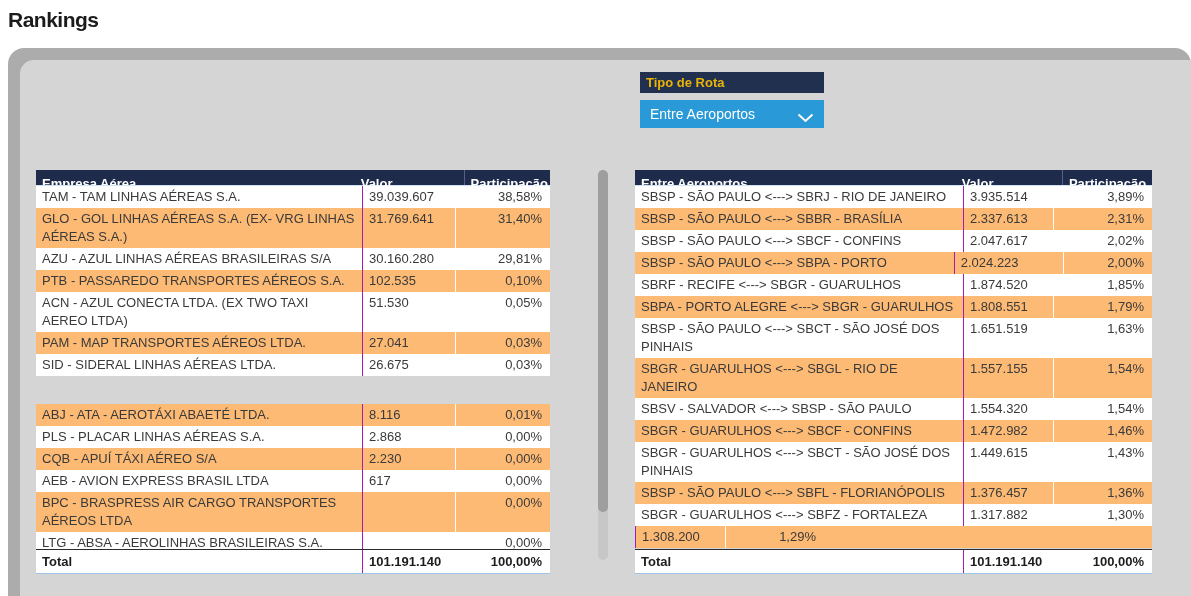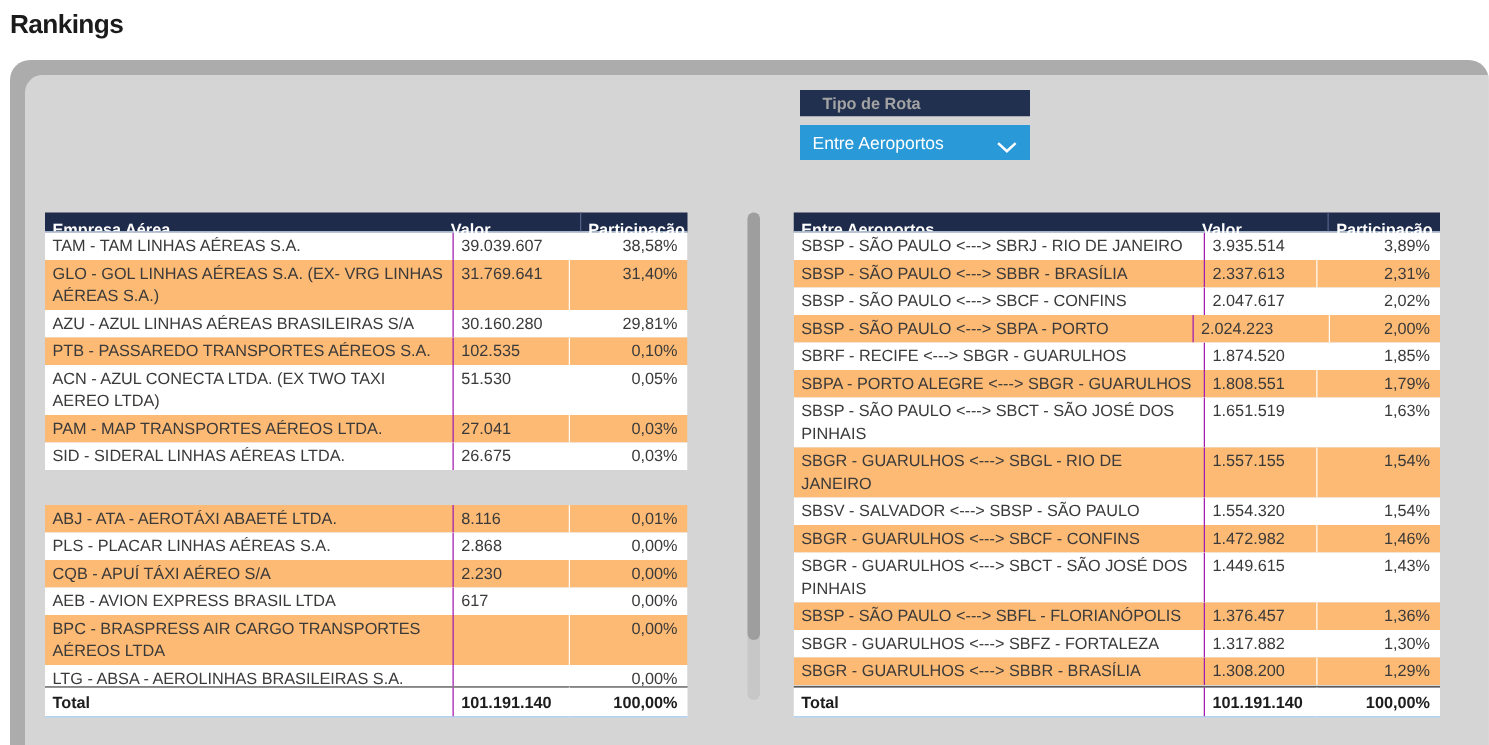--- a/index.html
+++ b/index.html
@@ -6,21 +6,21 @@
   html,body { background:#ffffff; }
   body { font-family:"Liberation Sans", sans-serif; }
   #stage { position:relative; width:1191px; height:596px; overflow:hidden; background:#ffffff; }
 
   .page-title { position:absolute; left:8px; top:8px; font-size:21px; font-weight:bold; color:#1b1b1b; letter-spacing:-0.5px; }
 
   .panel-frame { position:absolute; left:8px; top:48px; width:1183px; height:548px; background:#acacac; border-radius:16px 16px 0 0; }
   .content-panel { position:absolute; left:12px; top:12px; right:0; bottom:0; background:#d5d5d5; border-radius:14px 0 0 0; }
 
   
-  .slicer-label { position:absolute; left:640px; top:72px; width:184px; height:21px; background:#21304f; color:#a3a3a3; font-size:13px; font-weight:bold; line-height:21px; padding-left:18px; }
+  .slicer-label { position:absolute; left:640px; top:72px; width:184px; height:21px; background:#21304f; color:#eab308; font-size:13px; font-weight:bold; line-height:21px; padding-left:6px; }
   .dropdown { position:absolute; left:640px; top:100px; width:184px; height:28px; background:#2a99d8; color:#ffffff; font-size:14px; cursor:pointer; }
   .dropdown .dd-value { position:absolute; left:10px; top:0; line-height:28px; }
   .dropdown .chev { position:absolute; right:10px; top:10px; }
 
   
   .pbi-table { position:absolute; top:170px; font-size:13px; color:#3a3a3a; }
   .t-left  { left:36px;  width:514px; --namew:326px; --valw:93px; --partw:95px; }
   .t-right { left:635px; width:517px; --namew:328px; --valw:90px; --partw:99px; }
 
   .thead { display:flex; height:16px; background:#1f2b4a; color:#ffffff; font-weight:bold; border-bottom:1px solid #cfe3f3;gap:24px; }
@@ -232,21 +232,20 @@
           <div class="c-name">SBSP - SÃO PAULO &lt;---&gt; SBFL - FLORIANÓPOLIS</div>
           <div class="c-valor">1.376.457</div>
           <div class="c-part">1,36%</div>
         </div>
         <div class="trow" style="height: 22px;">
           <div class="c-name">SBGR - GUARULHOS &lt;---&gt; SBFZ - FORTALEZA</div>
           <div class="c-valor">1.317.882</div>
           <div class="c-part">1,30%</div>
         </div>
         <div class="trow alt" style="height: 22px;">
-          <div class="c-name">SBGR - GUARULHOS &lt;---&gt; SBBR - BRASÍLIA</div>
           <div class="c-valor">1.308.200</div>
           <div class="c-part">1,29%</div>
         </div>
       </div>
     <div class="trow-total">
       <div class="c-name">Total</div>
       <div class="c-valor">101.191.140</div>
       <div class="c-part">100,00%</div>
     </div>
   </div>

